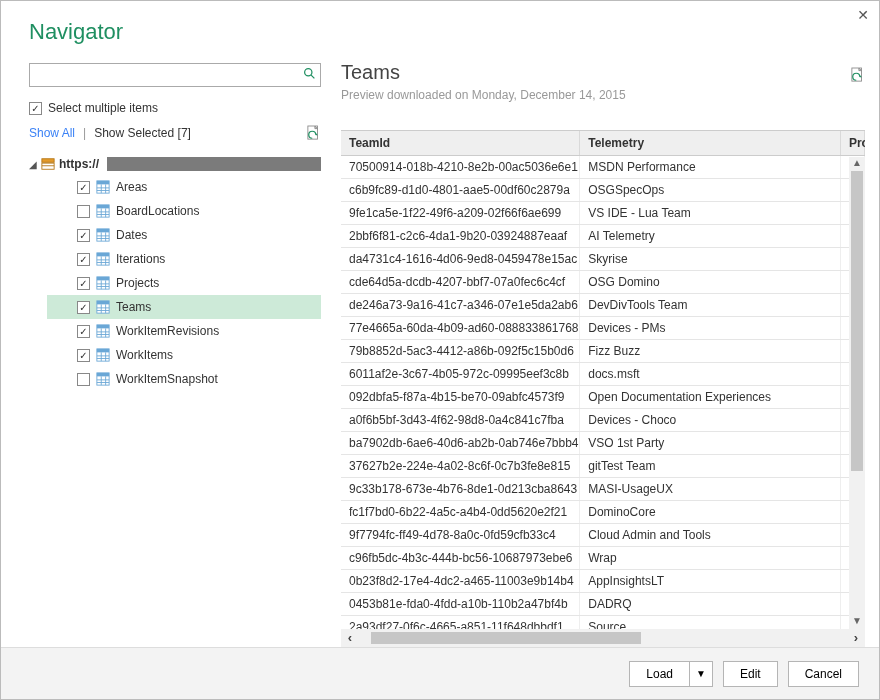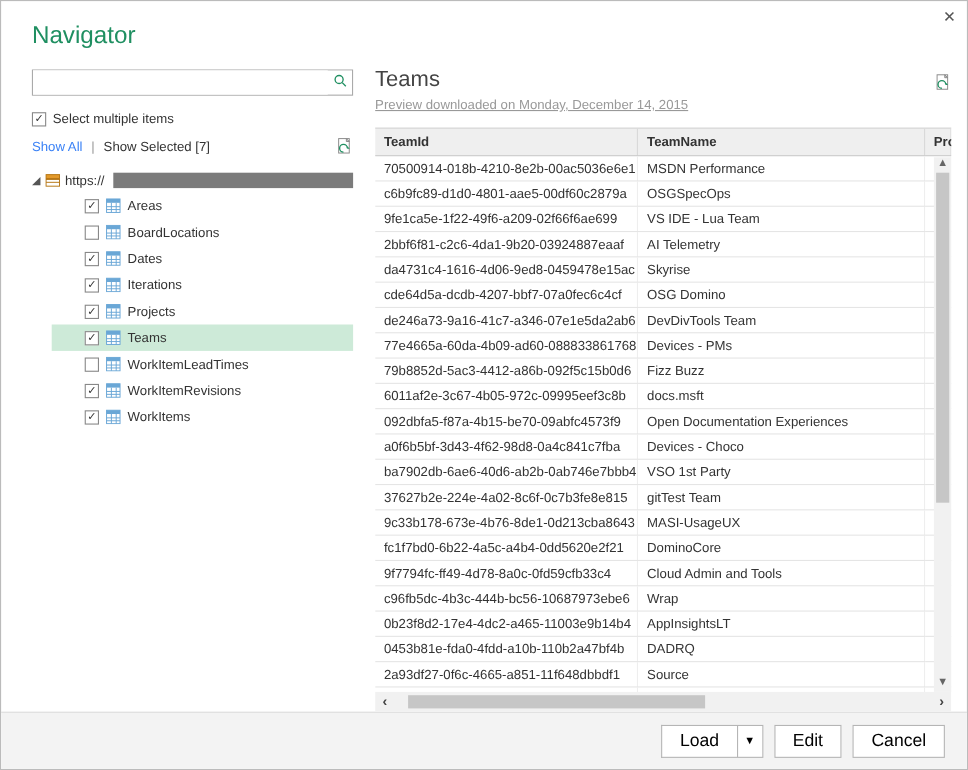--- a/index.html
+++ b/index.html
@@ -18,48 +18,48 @@
   .filter-row { display: flex; align-items: center; font-size: 12px; margin-bottom: 6px; }
   .filter-row .link { color: #3b82f6; cursor: pointer; }
   .filter-row .sep { margin: 0 8px; color: #999; }
   .filter-row .spacer { flex: 1; }
   .page-ico { width: 14px; height: 16px; display: inline-block; }
   .tree { margin-top: 6px; }
   .tree-root { display: flex; align-items: center; gap: 4px; padding: 4px 0; }
   .caret { width: 8px; color: #555; font-size: 10px; cursor: pointer; }
   .folder-ico { width: 14px; height: 14px; display: inline-block; }
   .root-label { background: #7b7b7b; height: 14px; flex: 1; margin-left: 2px; }
-  .root-text { color: #333; margin-right: 2px; }
+  .root-text { color: #333; margin-right: 2px; font-weight: bold; }
   .tree-items { margin-left: 18px; }
   .tree-item { display: flex; align-items: center; gap: 6px; padding: 5px 4px 5px 30px; cursor: pointer; position: relative; }
   .tree-item.selected { background: #cdead8; }
   .tree-item .chk { width: 13px; height: 13px; border: 1px solid #888; display: inline-flex; align-items: center; justify-content: center; font-size: 10px; color: #333; background: #fff; }
   .tbl-ico { width: 14px; height: 14px; display: inline-block; }
   .preview-hdr { display: flex; align-items: flex-start; }
   .preview-hdr .titles { flex: 1; }
   .ph-title { font-size: 20px; font-weight: 300; color: #444; margin-top: -2px; }
-  .ph-sub { font-size: 12px; color: #999; margin-top: 4px; margin-bottom: 14px; text-decoration: underline; }
+  .ph-sub { font-size: 12px; color: #999; margin-top: 4px; margin-bottom: 28px; }
   .grid-wrap { flex: 1; overflow: hidden; border-top: 1px solid #ccc; position: relative; }
   .grid-inner { position: absolute; left:0; right:0; top:0; bottom: 18px; overflow: hidden; }
   table.grid { border-collapse: collapse; width: 100%; }
   table.grid th { text-align: left; font-weight: 600; font-size: 12px; color: #333; background: #efefef; border-bottom: 1px solid #ccc; border-right: 1px solid #d9d9d9; padding: 5px 8px; white-space: nowrap; }
   table.grid td { font-size: 12px; color: #333; border-bottom: 1px solid #e5e5e5; border-right: 1px solid #eee; padding: 4px 8px; white-space: nowrap; overflow: hidden; }
   .col-id { width: 218px; max-width: 218px; }
   .col-name { width: 238px; max-width: 238px; }
   .col-proj { width: 22px; max-width: 22px; }
   .vscroll { position: absolute; right: 0; top: 26px; bottom: 18px; width: 16px; background: #f1f1f1; }
   .vthumb { position: absolute; left: 2px; right: 2px; top: 14px; height: 300px; background: #c6c6c6; }
   .varr { position: absolute; left: 0; right: 0; height: 14px; text-align: center; font-size: 10px; color: #666; cursor: pointer; }
   .varr.up { top: 0; } .varr.down { bottom: 0; }
   .hscroll { position: absolute; left: 0; right: 0; bottom: 0; height: 18px; background: #f1f1f1; }
   .hthumb { position: absolute; top: 3px; bottom: 3px; left: 30px; width: 270px; background: #c6c6c6; }
   .harr { position: absolute; top: 0; bottom: 0; width: 18px; text-align: center; font-size: 13px; color: #444; line-height: 18px; cursor: pointer; font-weight: bold;}
   .harr.l { left: 0; } .harr.r { right: 0; }
   .footer { height: 52px; border-top: 1px solid #ddd; background: #f3f3f3; display: flex; align-items: center; justify-content: flex-end; padding: 0 20px; gap: 10px; }
-  .btn { border: 1px solid #b5b5b5; background: #fff; padding: 5px 16px; font-size: 16px; cursor: pointer; }
+  .btn { border: 1px solid #b5b5b5; background: #fff; padding: 5px 16px; font-size: 12px; cursor: pointer; }
   .btn-split { display: flex; }
   .btn-split .btn { border-right: none; }
   .btn-split .bcaret { border: 1px solid #b5b5b5; background: #fff; padding: 5px 6px; font-size: 10px; cursor: pointer; }
 </style>
 </head>
 <body>
 
 <div class="window">
   <div class="close-x">✕</div>
   <div class="header-title">Navigator</div>
@@ -177,54 +177,54 @@
                   <rect x="1" y="1" width="14" height="14" fill="#fff" stroke="#6aa7d6"></rect>
                   <rect x="1" y="1" width="14" height="4" fill="#6aa7d6"></rect>
                   <line x1="1" y1="9" x2="15" y2="9" stroke="#6aa7d6"></line>
                   <line x1="1" y1="12" x2="15" y2="12" stroke="#6aa7d6"></line>
                   <line x1="6" y1="5" x2="6" y2="15" stroke="#6aa7d6"></line>
                   <line x1="11" y1="5" x2="11" y2="15" stroke="#6aa7d6"></line>
                 </svg></span>
               <span>Teams</span>
             </div>
             <div class="tree-item">
+              <span class="chk">✓</span>
+              <span class="tbl-ico"><svg viewBox="0 0 16 16" width="14" height="14">
+                  <rect x="1" y="1" width="14" height="14" fill="#fff" stroke="#6aa7d6"></rect>
+                  <rect x="1" y="1" width="14" height="4" fill="#6aa7d6"></rect>
+                  <line x1="1" y1="9" x2="15" y2="9" stroke="#6aa7d6"></line>
+                  <line x1="1" y1="12" x2="15" y2="12" stroke="#6aa7d6"></line>
+                  <line x1="6" y1="5" x2="6" y2="15" stroke="#6aa7d6"></line>
+                  <line x1="11" y1="5" x2="11" y2="15" stroke="#6aa7d6"></line>
+                </svg></span>
+              <span>WorkItemRevisions</span>
+            </div>
+            <div class="tree-item">
+              <span class="chk">✓</span>
+              <span class="tbl-ico"><svg viewBox="0 0 16 16" width="14" height="14">
+                  <rect x="1" y="1" width="14" height="14" fill="#fff" stroke="#6aa7d6"></rect>
+                  <rect x="1" y="1" width="14" height="4" fill="#6aa7d6"></rect>
+                  <line x1="1" y1="9" x2="15" y2="9" stroke="#6aa7d6"></line>
+                  <line x1="1" y1="12" x2="15" y2="12" stroke="#6aa7d6"></line>
+                  <line x1="6" y1="5" x2="6" y2="15" stroke="#6aa7d6"></line>
+                  <line x1="11" y1="5" x2="11" y2="15" stroke="#6aa7d6"></line>
+                </svg></span>
+              <span>WorkItems</span>
+            </div>
+            <div class="tree-item">
               <span class="chk"></span>
               <span class="tbl-ico"><svg viewBox="0 0 16 16" width="14" height="14">
                   <rect x="1" y="1" width="14" height="14" fill="#fff" stroke="#6aa7d6"></rect>
                   <rect x="1" y="1" width="14" height="4" fill="#6aa7d6"></rect>
                   <line x1="1" y1="9" x2="15" y2="9" stroke="#6aa7d6"></line>
                   <line x1="1" y1="12" x2="15" y2="12" stroke="#6aa7d6"></line>
                   <line x1="6" y1="5" x2="6" y2="15" stroke="#6aa7d6"></line>
                   <line x1="11" y1="5" x2="11" y2="15" stroke="#6aa7d6"></line>
                 </svg></span>
-              <span>WorkItemLeadTimes</span>
-            </div>
-            <div class="tree-item">
-              <span class="chk">✓</span>
-              <span class="tbl-ico"><svg viewBox="0 0 16 16" width="14" height="14">
-                  <rect x="1" y="1" width="14" height="14" fill="#fff" stroke="#6aa7d6"></rect>
-                  <rect x="1" y="1" width="14" height="4" fill="#6aa7d6"></rect>
-                  <line x1="1" y1="9" x2="15" y2="9" stroke="#6aa7d6"></line>
-                  <line x1="1" y1="12" x2="15" y2="12" stroke="#6aa7d6"></line>
-                  <line x1="6" y1="5" x2="6" y2="15" stroke="#6aa7d6"></line>
-                  <line x1="11" y1="5" x2="11" y2="15" stroke="#6aa7d6"></line>
-                </svg></span>
-              <span>WorkItemRevisions</span>
-            </div>
-            <div class="tree-item">
-              <span class="chk">✓</span>
-              <span class="tbl-ico"><svg viewBox="0 0 16 16" width="14" height="14">
-                  <rect x="1" y="1" width="14" height="14" fill="#fff" stroke="#6aa7d6"></rect>
-                  <rect x="1" y="1" width="14" height="4" fill="#6aa7d6"></rect>
-                  <line x1="1" y1="9" x2="15" y2="9" stroke="#6aa7d6"></line>
-                  <line x1="1" y1="12" x2="15" y2="12" stroke="#6aa7d6"></line>
-                  <line x1="6" y1="5" x2="6" y2="15" stroke="#6aa7d6"></line>
-                  <line x1="11" y1="5" x2="11" y2="15" stroke="#6aa7d6"></line>
-                </svg></span>
-              <span>WorkItems</span>
+              <span>WorkItemSnapshot</span>
             </div>
           </div>
       </div>
     </div>
 
     <div class="right">
       <div class="preview-hdr">
         <div class="titles">
           <div class="ph-title">Teams</div>
           <div class="ph-sub">Preview downloaded on Monday, December 14, 2015</div>
@@ -238,21 +238,21 @@
             </svg>
         </span>
       </div>
 
       <div class="grid-wrap">
         <div class="grid-inner">
           <table class="grid">
             <thead>
               <tr>
                 <th class="col-id">TeamId</th>
-                <th class="col-name">TeamName</th>
+                <th class="col-name">Telemetry</th>
                 <th class="col-proj">Proj</th>
               </tr>
             </thead>
             <tbody id="grid-body">
                 <tr>
                   <td class="col-id">70500914-018b-4210-8e2b-00ac5036e6e1</td>
                   <td class="col-name">MSDN Performance</td>
                   <td class="col-proj">R</td>
                 </tr>
                 <tr>

